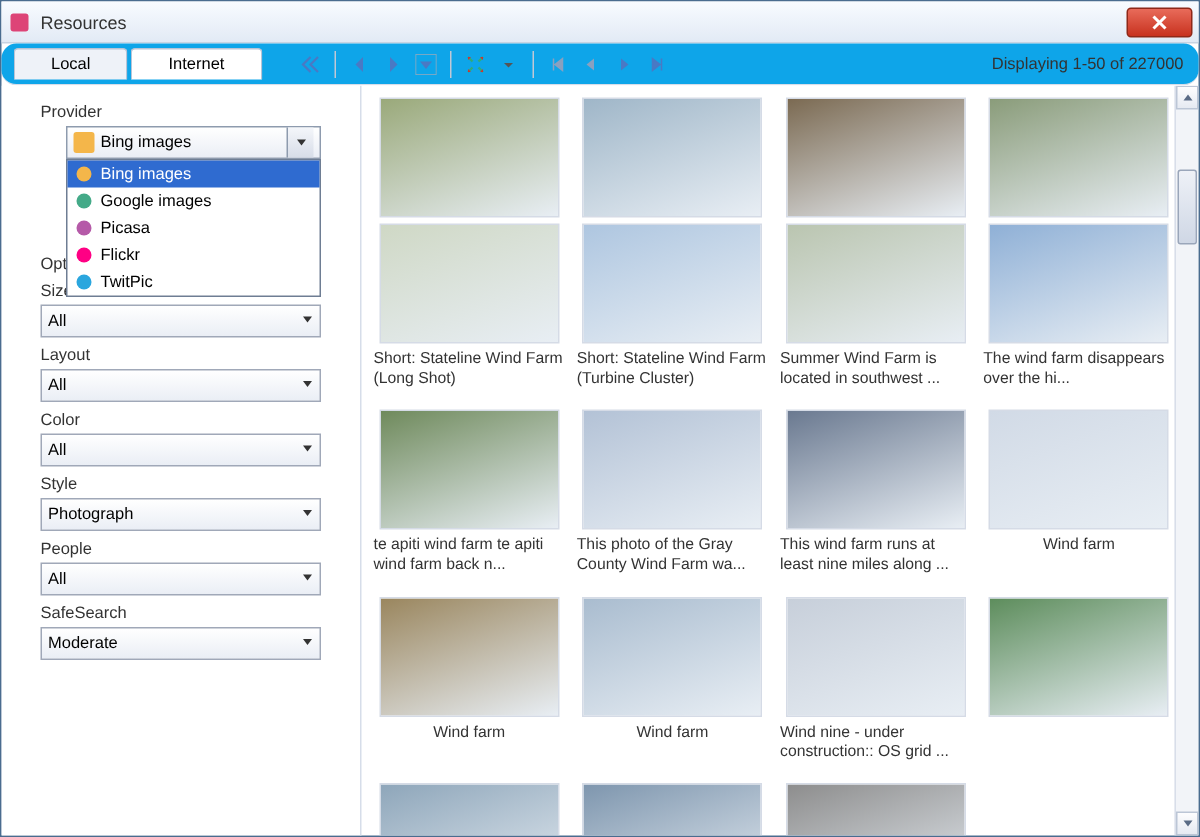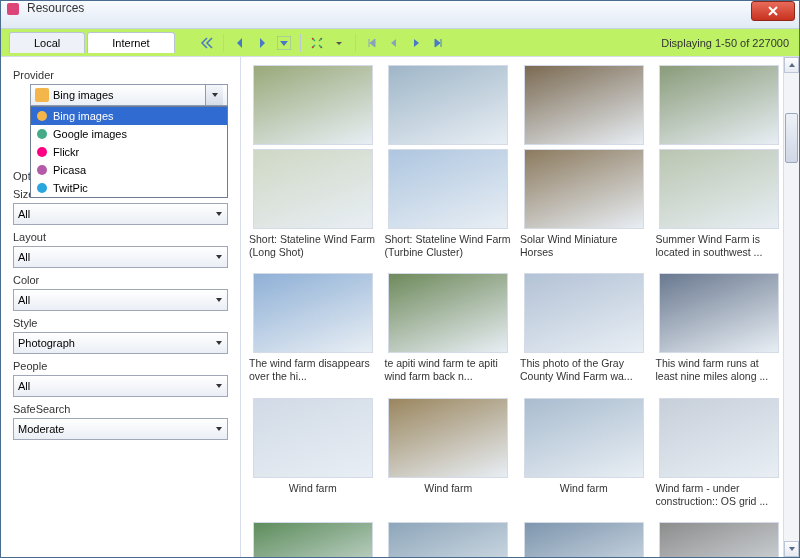--- a/index.html
+++ b/index.html
@@ -1,32 +1,32 @@
 <!DOCTYPE html>
 <html><head>
   <meta charset="utf-8">
   <style>
     * { margin:0; padding:0; box-sizing:border-box; font-family:"Segoe UI",Tahoma,sans-serif; }
     body { background:#fff; overflow:hidden; }
     .window { width:800px; height:558px; border:1px solid #4a6c8f; background:#fff; display:flex; flex-direction:column; }
-    .titlebar { height:28px; background:linear-gradient(#f8fbff,#e2eaf5); display:flex; align-items:flex-start; padding:0 4px; border-bottom:1px solid #c7d3e2; }
+    .titlebar { height:28px; background:linear-gradient(#f8fbff,#e2eaf5); display:flex; align-items:center; padding:0 4px; border-bottom:1px solid #c7d3e2; }
     .titlebar .app-icon { width:16px; height:16px; margin-right:6px; }
     .titlebar .title { font-size:12px; color:#333; flex:1; }
     .close-btn { width:44px; height:20px; background:linear-gradient(#e86b5a,#c8321f); border:1px solid #8f2818; border-radius:3px; display:flex; align-items:center; justify-content:center; color:#fff; font-weight:bold; cursor:pointer; }
-    .toolbar-row { height:28px; display:flex; align-items:center; border-bottom:1px solid #d6dde9; background:#bef264; }
+    .toolbar-row { height:28px; display:flex; align-items:center; border-bottom:1px solid #d6dde9; background:#0ea5e9;border-radius:10px; }
     .tabs { display:flex; margin-left:8px; }
     .tab { padding:4px 24px; font-size:11px; border:1px solid #b8c4d6; background:#eef2f8; border-bottom:none; border-radius:3px 3px 0 0; margin-right:2px; cursor:pointer; }
     .tab.active { background:#fff; }
     .tool-icons { display:flex; align-items:center; gap:2px; margin-left:20px; }
     .tbtn { width:20px; height:20px; display:flex; align-items:center; justify-content:center; cursor:pointer; border-radius:2px; }
     .tbtn svg { width:14px; height:14px; }
     .tsep { width:1px; height:18px; background:#c0c8d6; margin:0 4px; }
     .status { margin-left:auto; margin-right:10px; font-size:11px; color:#333; }
     .body { flex:1; display:flex; overflow:hidden; }
-    .sidebar { width:240px; border-right:1px solid #d6dde9; padding:6px 12px; background:#fff; overflow:visible; }
+    .sidebar { width:240px; border-right:1px solid #d6dde9; padding:6px 26px; background:#fff; overflow:visible; }
     .section-label { font-size:11px; color:#333; margin:6px 0 3px; }
     .combo { position:relative;margin-left:17px; }
     .combo-box { height:22px; border:1px solid #8e9bae; background:linear-gradient(#fff,#eaeef5); display:flex; align-items:center; padding:0 4px; font-size:11px; cursor:pointer; }
     .combo-box .ico { width:14px; height:14px; margin-right:4px; }
     .combo-arrow { margin-left:auto; width:18px; height:20px; border-left:1px solid #8e9bae; display:flex; align-items:center; justify-content:center; background:linear-gradient(#f4f6fa,#d7dde8); }
     .dropdown { position:absolute; top:22px; left:0; right:0; border:1px solid #6e7d93; background:#fff; z-index:10; }
     .dd-item { display:flex; align-items:center; padding:2px 4px; font-size:11px; cursor:pointer; }
     .dd-item.sel { background:#2f6bd0; color:#fff; }
     .dd-item .ico { width:14px; height:14px; margin-right:4px; }
     .select { width:100%; height:22px; border:1px solid #a0a8b8; background:linear-gradient(#fff,#eaeef5); font-size:11px; padding:0 4px; display:flex; align-items:center; cursor:pointer; }
@@ -147,29 +147,29 @@
               <span>Bing images</span>
             </div>
             <div class="dd-item">
               <span class="ic-g ico"><svg viewBox="0 0 14 14">
                   <circle cx="7" cy="7" r="5" fill="#4a8"></circle>
                 </svg></span>
               <span>Google images</span>
             </div>
             <div class="dd-item">
               <span class="ic-g ico"><svg viewBox="0 0 14 14">
+                  <circle cx="7" cy="7" r="5" fill="#b55aa8"></circle>
+                </svg></span>
+              <span>Picasa</span>
+            </div>
+            <div class="dd-item">
+              <span class="ic-g ico"><svg viewBox="0 0 14 14">
                   <circle cx="7" cy="7" r="5" fill="#ff0084"></circle>
                 </svg></span>
               <span>Flickr</span>
-            </div>
-            <div class="dd-item">
-              <span class="ic-g ico"><svg viewBox="0 0 14 14">
-                  <circle cx="7" cy="7" r="5" fill="#b55aa8"></circle>
-                </svg></span>
-              <span>Picasa</span>
             </div>
             <div class="dd-item">
               <span class="ic-g ico"><svg viewBox="0 0 14 14">
                   <circle cx="7" cy="7" r="5" fill="#2aa6de"></circle>
                 </svg></span>
               <span>TwitPic</span>
             </div>
           </div>
       </div>
 
@@ -236,24 +236,20 @@
           </div>
           <div class="card">
             <div class="thumb" style="background: linear-gradient(160deg, rgb(207, 216, 197), rgb(232, 238, 244));"></div>
             <div class="caption">Short: Stateline Wind Farm (Long Shot)</div>
           </div>
           <div class="card">
             <div class="thumb" style="background: linear-gradient(160deg, rgb(174, 198, 224), rgb(232, 238, 244));"></div>
             <div class="caption">Short: Stateline Wind Farm (Turbine Cluster)</div>
           </div>
           <div class="card">
-            <div class="thumb" style="background: linear-gradient(160deg, rgb(140, 122, 94), rgb(232, 238, 244));"></div>
-            <div class="caption">Solar Wind Miniature Horses</div>
-          </div>
-          <div class="card">
             <div class="thumb" style="background: linear-gradient(160deg, rgb(186, 197, 176), rgb(232, 238, 244));"></div>
             <div class="caption">Summer Wind Farm is located in southwest ...</div>
           </div>
           <div class="card">
             <div class="thumb" style="background: linear-gradient(160deg, rgb(143, 176, 214), rgb(232, 238, 244));"></div>
             <div class="caption">The wind farm disappears over the hi...</div>
           </div>
           <div class="card">
             <div class="thumb" style="background: linear-gradient(160deg, rgb(111, 138, 92), rgb(232, 238, 244));"></div>
             <div class="caption">te apiti wind farm te apiti wind farm back n...</div>
@@ -273,21 +269,21 @@
           <div class="card">
             <div class="thumb" style="background: linear-gradient(160deg, rgb(154, 134, 94), rgb(232, 238, 244));"></div>
             <div class="caption">Wind farm</div>
           </div>
           <div class="card">
             <div class="thumb" style="background: linear-gradient(160deg, rgb(169, 188, 207), rgb(232, 238, 244));"></div>
             <div class="caption">Wind farm</div>
           </div>
           <div class="card">
             <div class="thumb" style="background: linear-gradient(160deg, rgb(199, 207, 218), rgb(232, 238, 244));"></div>
-            <div class="caption">Wind farm - under construction:: OS grid ...</div>
+            <div class="caption">Wind nine - under construction:: OS grid ...</div>
           </div>
           <div class="card">
             <div class="thumb" style="background: linear-gradient(160deg, rgb(93, 141, 92), rgb(232, 238, 244));"></div>
           </div>
           <div class="card">
             <div class="thumb" style="background: linear-gradient(160deg, rgb(142, 166, 186), rgb(232, 238, 244));"></div>
           </div>
           <div class="card">
             <div class="thumb" style="background: linear-gradient(160deg, rgb(126, 150, 174), rgb(232, 238, 244));"></div>
           </div>

